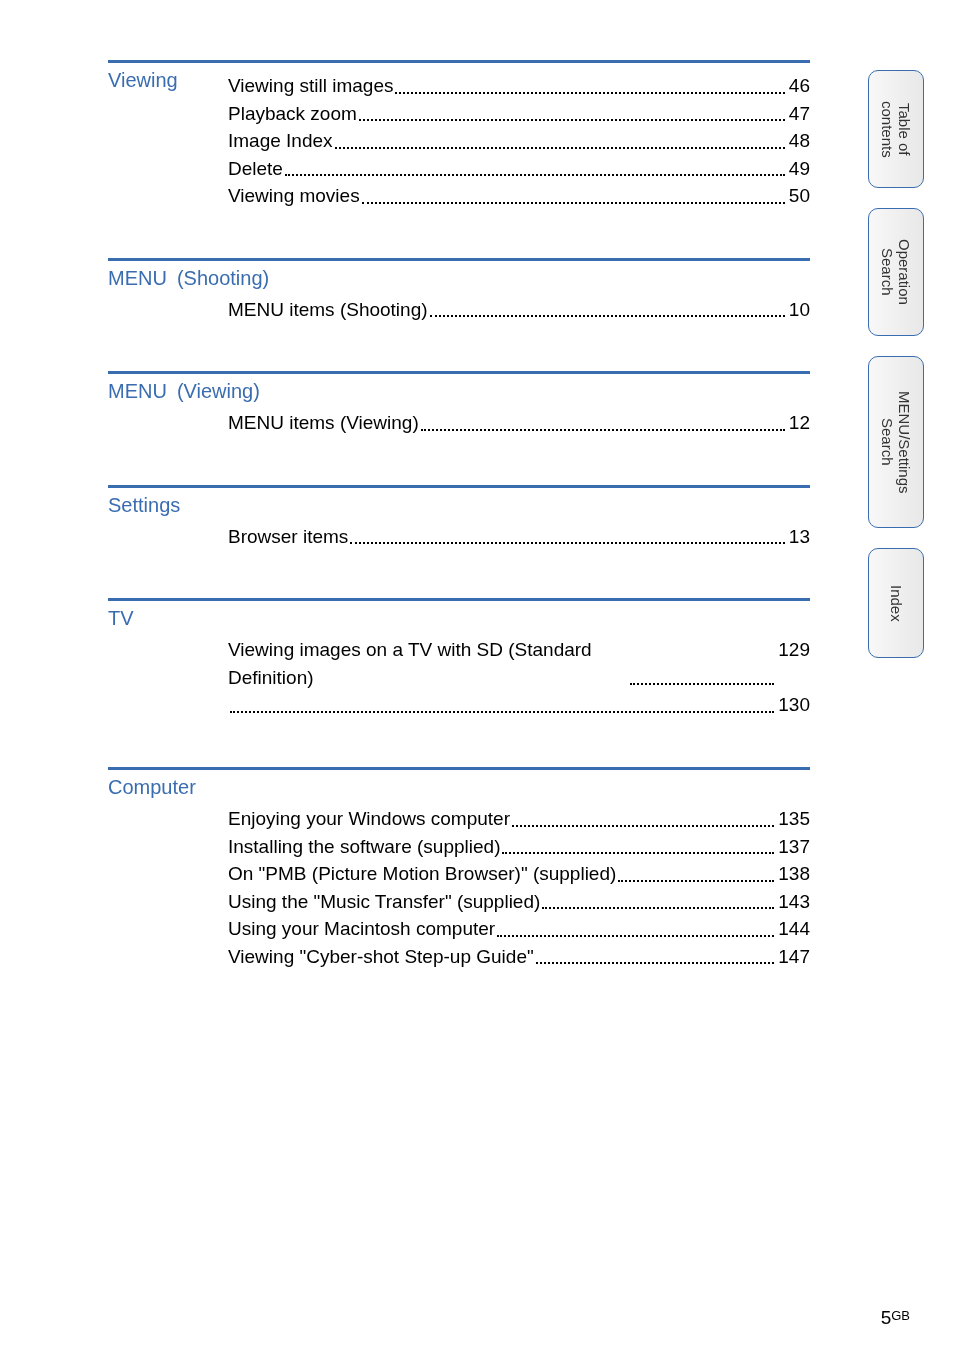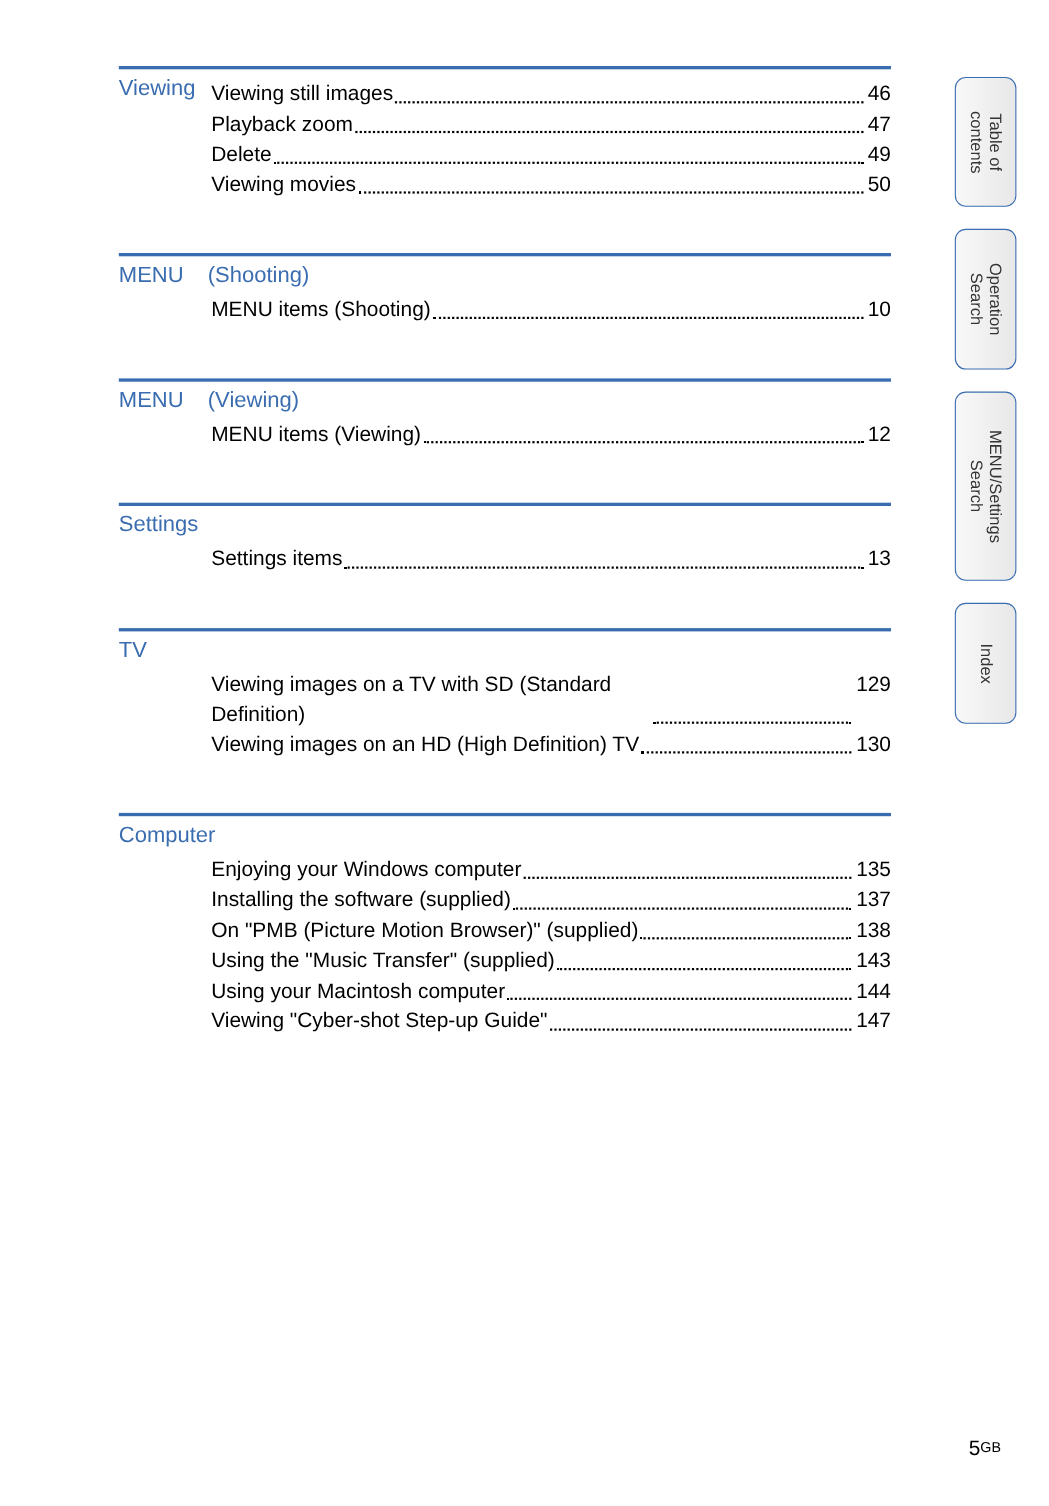--- a/index.html
+++ b/index.html
@@ -29,24 +29,23 @@
       font-size: 20px;
       color: #3a6db0;
       font-weight: normal;
       min-width: 200px;
       padding-right: 10px;
     }
     .section-sub {
       font-size: 20px;
       color: #3a6db0;
       font-weight: normal;
-      margin-left: 12px;
     }
     .items {
-      margin-left: 84px;
+      margin-left: 120px;
       margin-top: 6px;
     }
     .items.first { margin-top: -20px; }
     .toc-row {
       display: flex;
       font-size: 19px;
       color: #000;
       line-height: 1.45;
     }
     .toc-label { white-space: pre-wrap; }
@@ -112,20 +111,25 @@
         <span class="toc-label">Viewing still images</span>
         <span class="toc-leader"></span>
         <span class="toc-page">46</span>
       </div>
       <div class="toc-row">
         <span class="toc-label">Playback zoom</span>
         <span class="toc-leader"></span>
         <span class="toc-page">47</span>
       </div>
       <div class="toc-row">
+        <span class="toc-label">Image Index</span>
+        <span class="toc-leader"></span>
+        <span class="toc-page">48</span>
+      </div>
+      <div class="toc-row">
         <span class="toc-label">Delete</span>
         <span class="toc-leader"></span>
         <span class="toc-page">49</span>
       </div>
       <div class="toc-row">
         <span class="toc-label">Viewing movies</span>
         <span class="toc-leader"></span>
         <span class="toc-page">50</span>
       </div>
     </div>
@@ -161,40 +165,39 @@
     </div>
   </div>
 
   <div class="section">
     <div class="section-rule"></div>
     <div class="section-title-row">
       <div class="section-title">Settings</div>
     </div>
     <div class="items">
       <div class="toc-row">
-        <span class="toc-label">Settings items</span>
+        <span class="toc-label">Browser items</span>
         <span class="toc-leader"></span>
         <span class="toc-page">13</span>
       </div>
     </div>
   </div>
 
   <div class="section">
     <div class="section-rule"></div>
     <div class="section-title-row">
       <div class="section-title">TV</div>
     </div>
     <div class="items">
       <div class="toc-row">
         <span class="toc-label" style="max-width:400px;">Viewing images on a TV with SD (Standard Definition)</span>
         <span class="toc-leader"></span>
         <span class="toc-page">129</span>
       </div>
       <div class="toc-row">
-        <span class="toc-label">Viewing images on an HD (High Definition) TV</span>
         <span class="toc-leader"></span>
         <span class="toc-page">130</span>
       </div>
     </div>
   </div>
 
   <div class="section">
     <div class="section-rule"></div>
     <div class="section-title-row">
       <div class="section-title">Computer</div>

